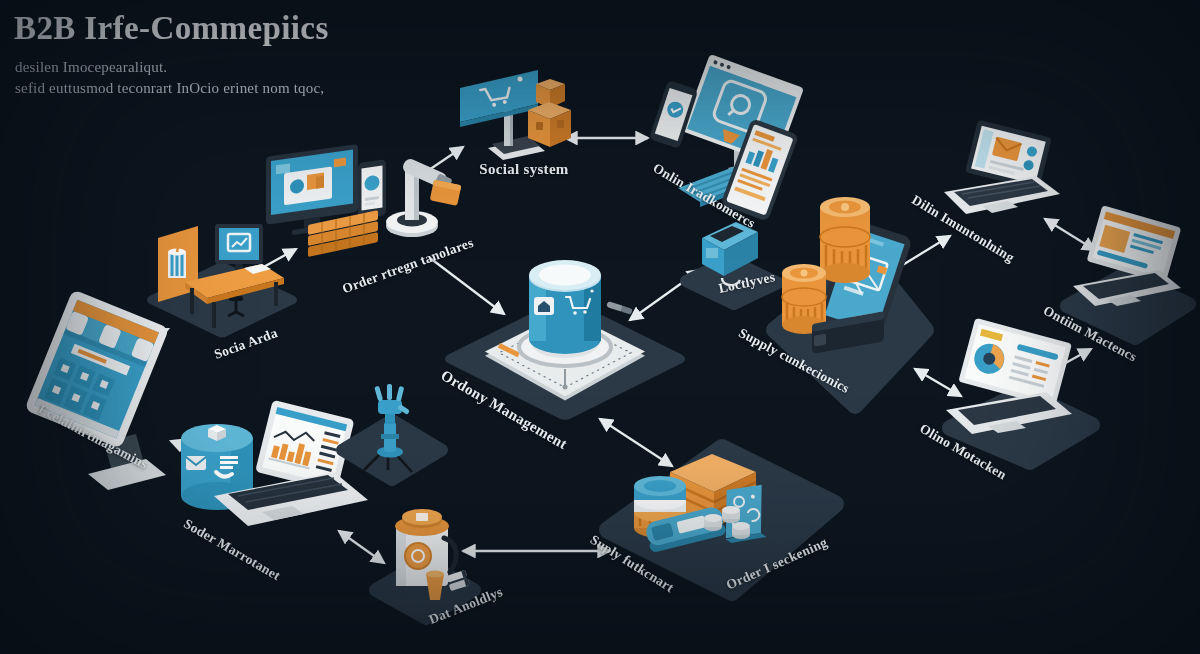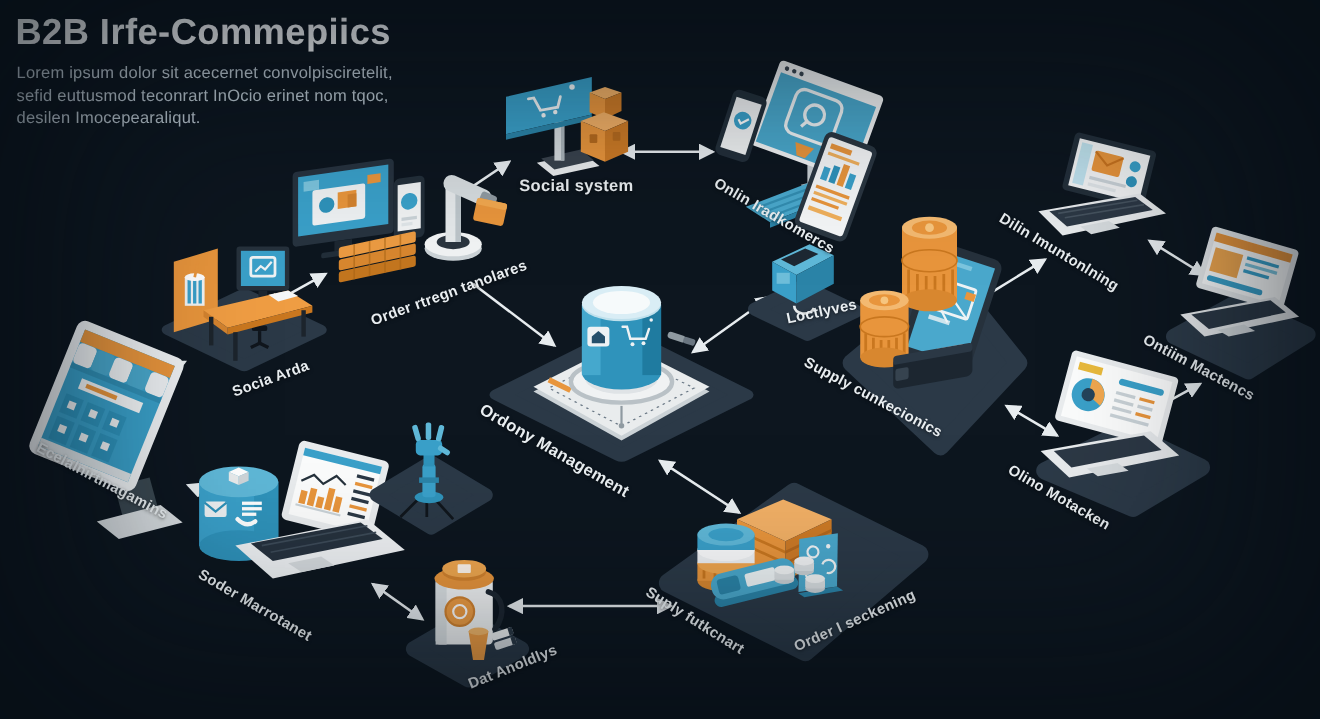--- a/index.html
+++ b/index.html
@@ -1,18 +1,18 @@
 <!DOCTYPE html>
 <html><head>
 <meta charset="utf-8">
 <style>
   html,body{margin:0;padding:0;background:#0d161f;}
   .canvas{
     position:relative;width:1200px;height:654px;overflow:hidden;
-    font-family:Liberation Sans, sans-serif;
+    font-family:Liberation Serif, serif;
     background:
       radial-gradient(95% 120% at 45% 42%, #2b3e4f 0%, #2234433 40%, rgba(0,0,0,0) 70%),
       radial-gradient(120% 140% at 45% 45%, #273a4a 0%, #1f3040 40%, #162433 72%, #101b27 100%);
   }
   .canvas::after{
     content:"";position:absolute;inset:0;pointer-events:none;
     box-shadow:inset 0 0 170px 55px rgba(4,10,17,.6);
   }
   .title{
     position:absolute;left:14px;top:10px;font-size:33px;font-weight:700;
@@ -32,23 +32,22 @@
   svg{display:block;}
   .arrows{position:absolute;inset:0;pointer-events:none;}
 </style>
 </head>
 <body>
 
 <div class="canvas">
 
   <div class="title">B2B Irfe-Commepiics</div>
   <div class="subtitle">
-    <div>Lorem ipsum dolor sit acecernet convolpisciretelit,</div>
+    <div>desilen Imocepearaliqut.</div>
     <div>sefid euttusmod teconrart InOcio erinet nom tqoc,</div>
-    <div>desilen Imocepearaliqut.</div>
   </div>
 
   <svg class="arrows" width="1200" height="654">
     <defs>
       <marker id="ah" viewBox="0 0 10 10" refX="8.5" refY="5" markerWidth="6.5" markerHeight="6.5" orient="auto-start-reverse">
         <path d="M0,0 L10,5 L0,10 z" fill="#e7ecef"></path>
       </marker>
     </defs>
     <g stroke="#e7ecef" stroke-width="2.3" fill="none">
       <line x1="242" y1="279" x2="296" y2="249" marker-start="url(#ah)" marker-end="url(#ah)"></line>

